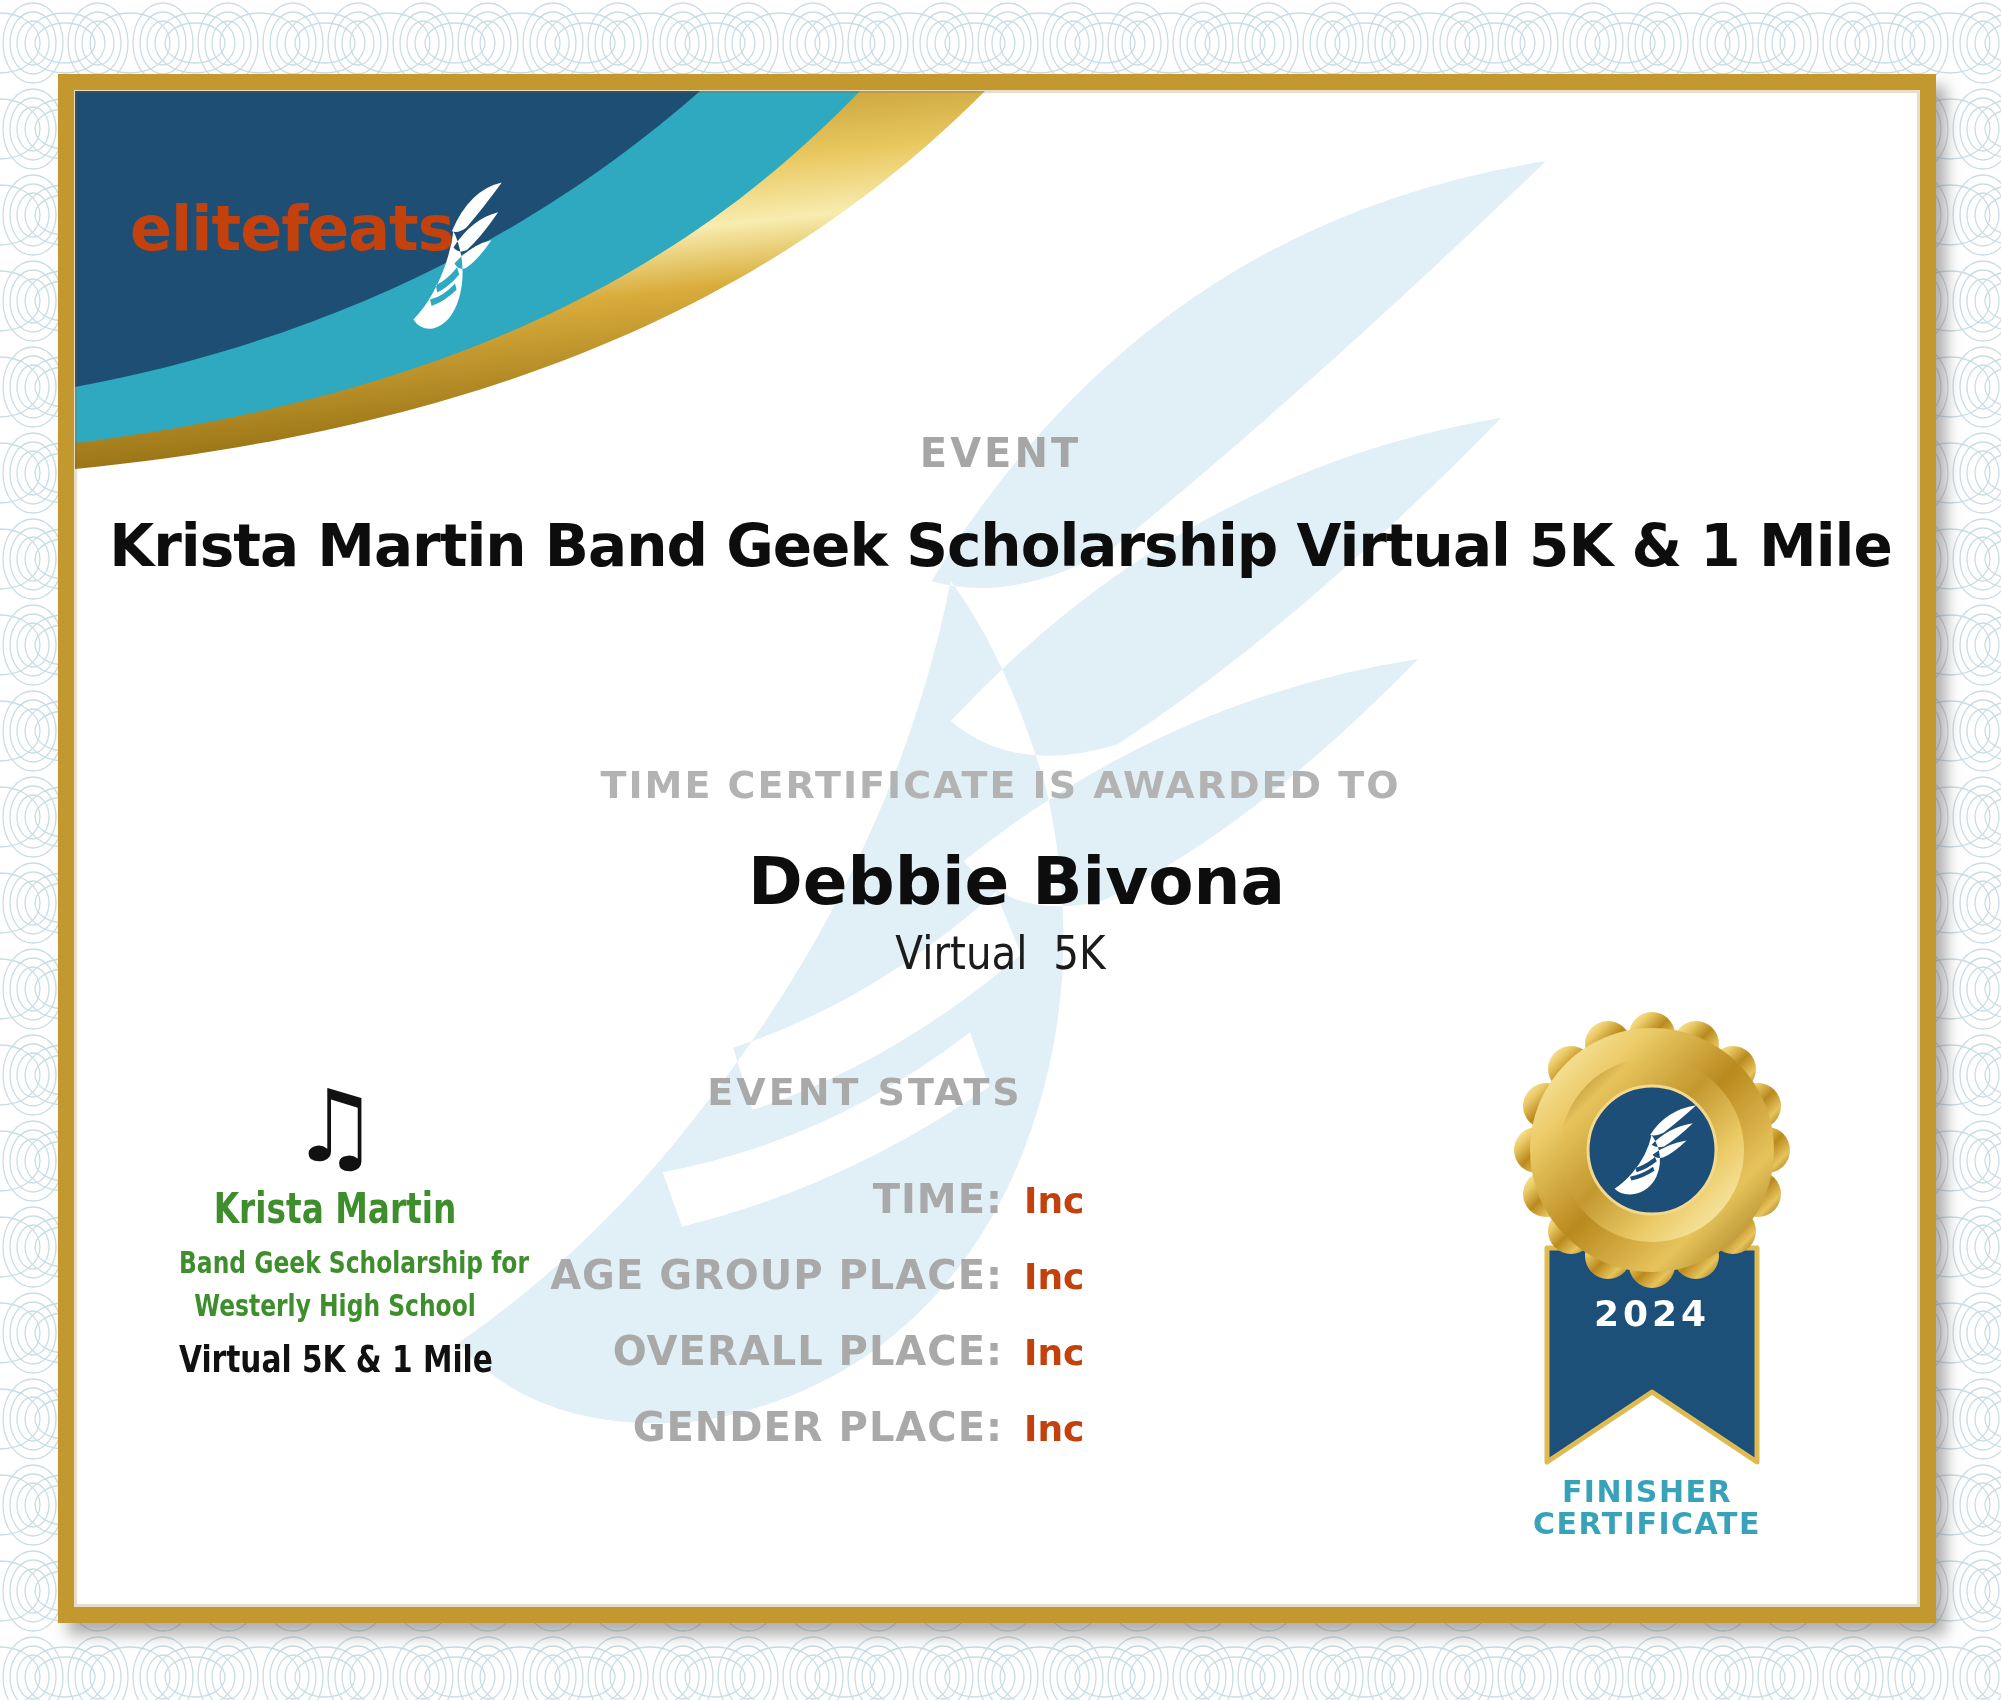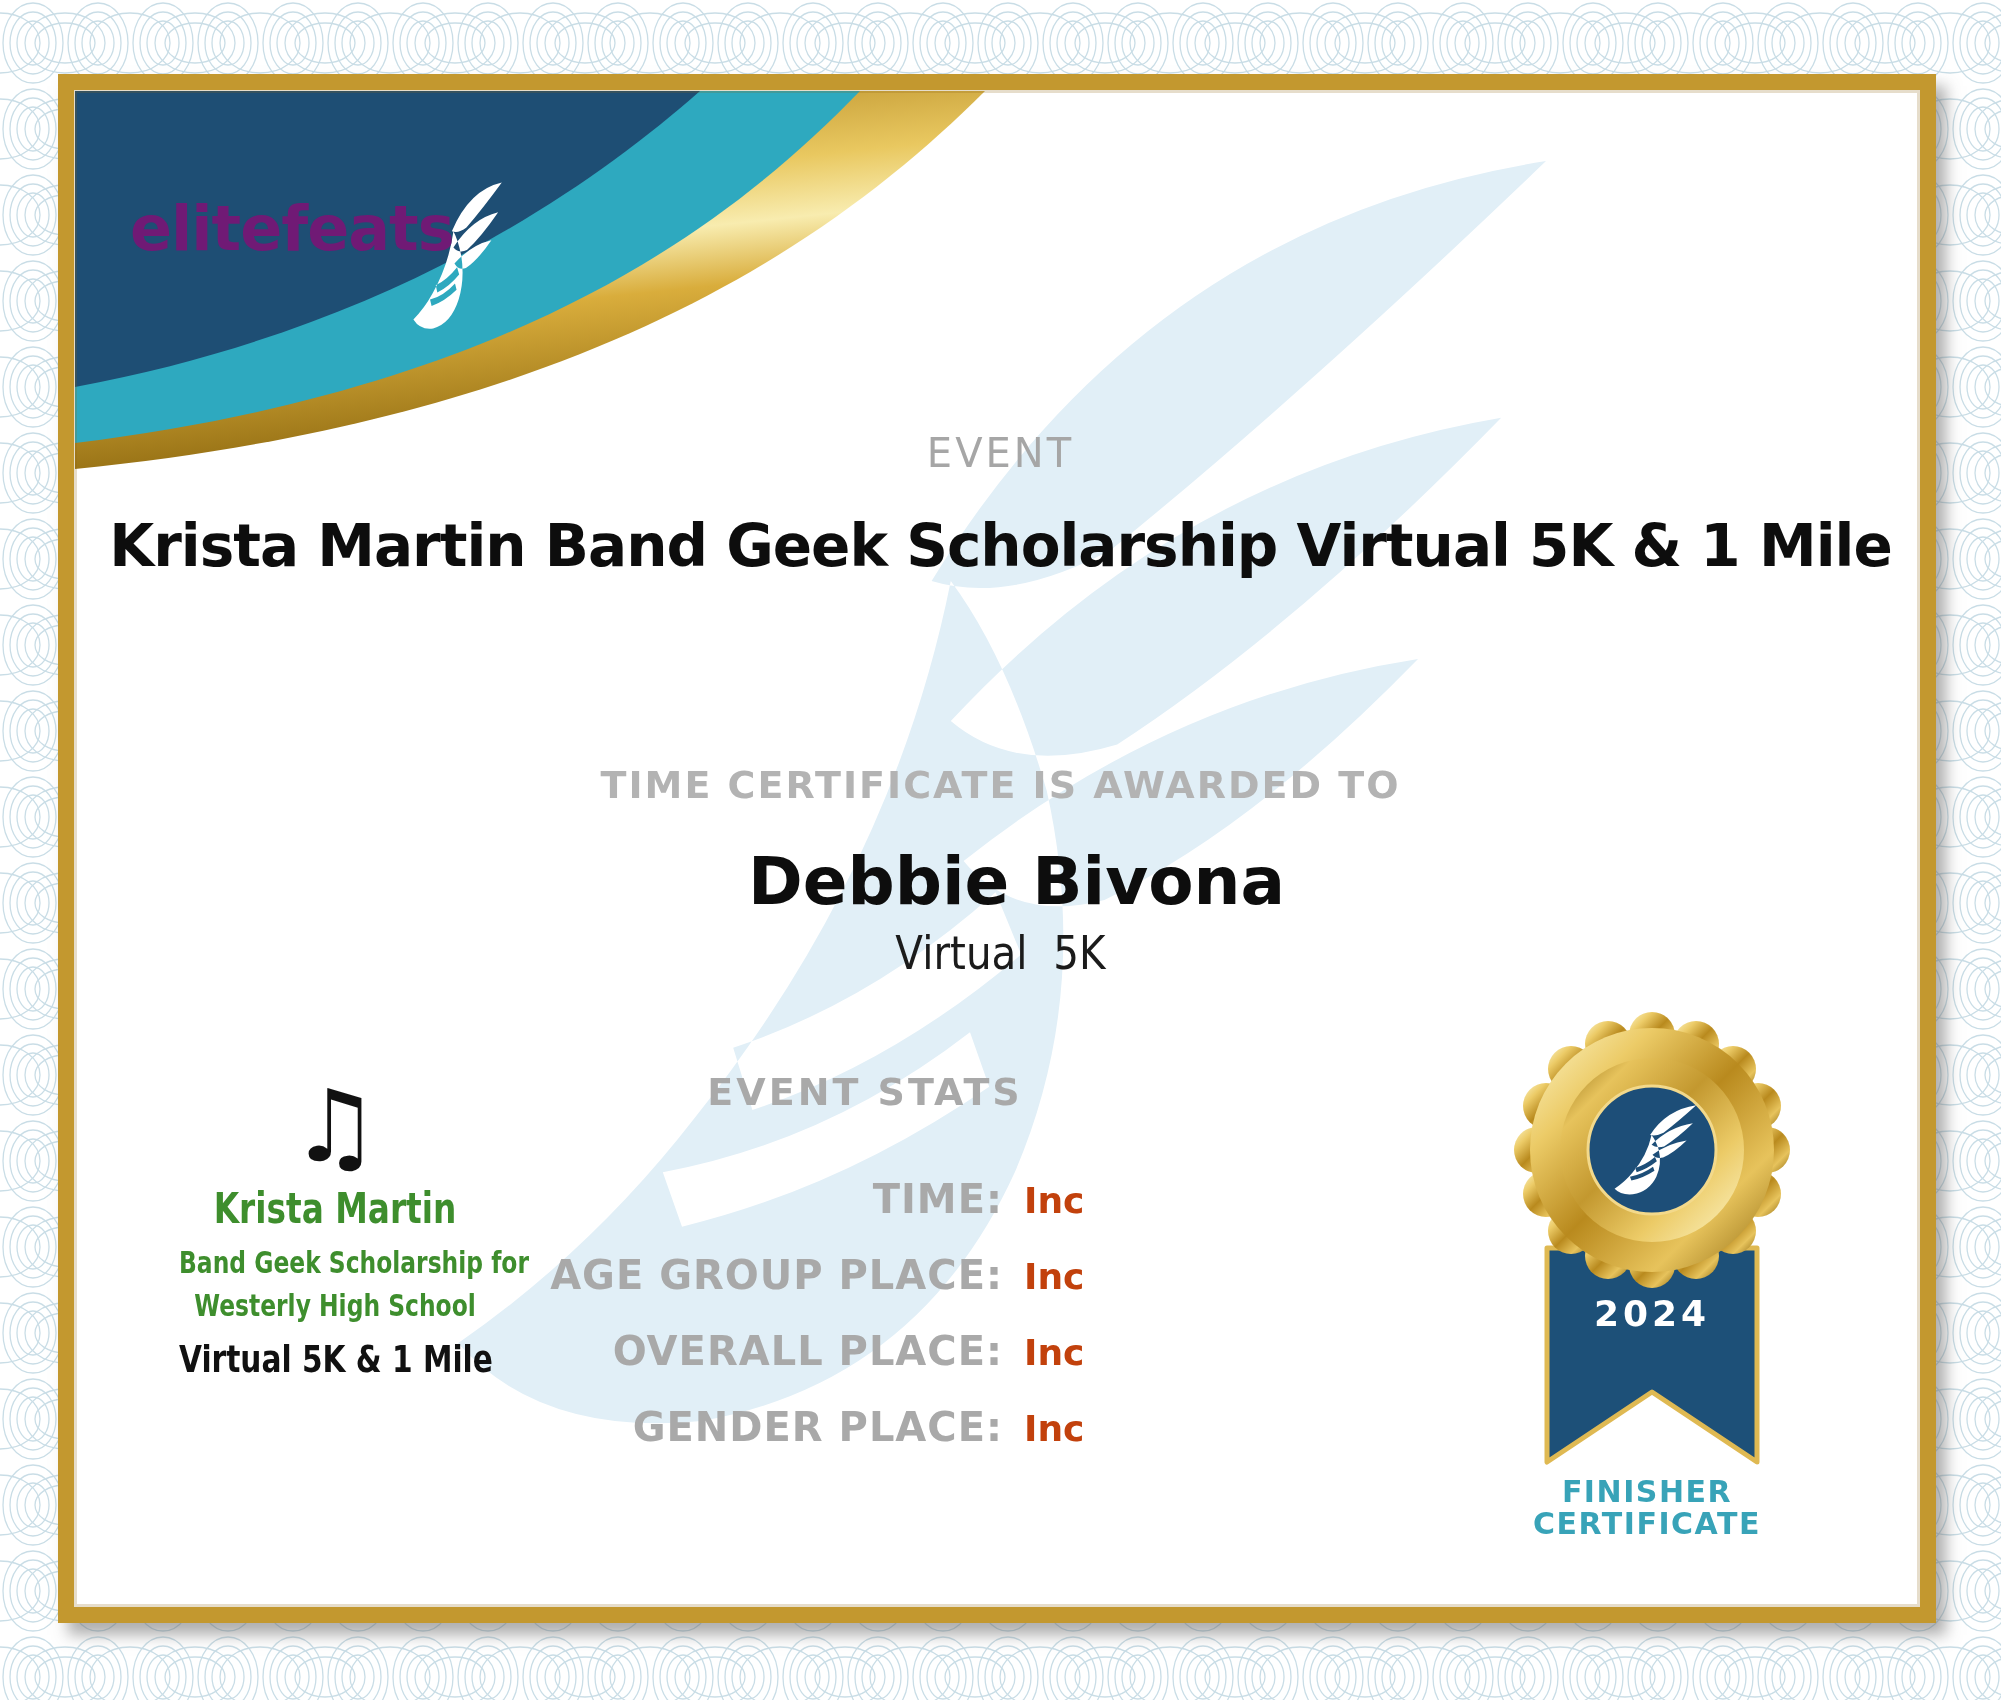--- a/index.html
+++ b/index.html
@@ -13,21 +13,21 @@
   
   .frame{
     left:58px;top:74px;width:1878px;height:1549px;box-sizing:border-box;
     border:16px solid #c3982f;
     box-shadow:10px 12px 14px rgba(95,95,95,.5), inset 0 0 0 3px rgba(140,100,20,.22);
     pointer-events:none;
   }
 
   
   .centerline{left:0;width:2001px;text-align:center;color:#0d0d0d;}
-  .event-label{top:430px;font-size:40px;font-weight:400;letter-spacing:3px;color:#a6a6a6;}
+  .event-label{top:430px;font-size:40px;font-weight:700;letter-spacing:3px;color:#a6a6a6;}
   .event-title{top:512px;font-size:58px;font-weight:800;letter-spacing:-1px;}
   .award-heading{top:763px;font-size:38px;font-weight:600;letter-spacing:2px;color:#b3b3b3;}
   .recipient{top:843px;font-size:66px;font-weight:800;margin-left:16px;}
   .division{top:926px;font-size:46px;font-weight:400;white-space:pre;transform:scaleX(.88);transform-origin:50% 50%;color:#1b1b1b;}
 
   
   .your-stats{left:365px;width:1000px;top:1070px;text-align:center;font-size:38px;font-weight:700;letter-spacing:3px;color:#a9a9a9;}
   .stat-row{left:12px;width:2001px;height:50px;}
   .stat-label{position:absolute;right:1010px;top:0;font-size:40px;font-weight:600;letter-spacing:1px;color:#a9a9a9;white-space:nowrap;}
   .stat-value{position:absolute;left:1012px;top:4px;font-size:36px;font-weight:800;color:#c2410c;}
@@ -38,21 +38,21 @@
   .race-title{font-size:42px;font-weight:700;color:#3e8e2d;transform:scaleX(.78);transform-origin:50% 50%;margin-top:2px;white-space:nowrap;}
   .race-sub{font-size:30px;font-weight:700;color:#3e8e2d;transform:scaleX(.78);transform-origin:50% 50%;margin-top:12px;white-space:nowrap;}
   .race-dist{font-size:38px;font-weight:700;color:#111;transform:scaleX(.78);transform-origin:50% 50%;margin-top:14px;white-space:nowrap;}
 
   
   .finisher-line{left:1447px;width:400px;text-align:center;font-weight:700;letter-spacing:1.5px;color:#38a3b8;}
   .finisher-1{top:1474px;font-size:30px;}
   .finisher-2{top:1506px;font-size:30px;}
 
   
-  .brand-text{left:130px;top:192px;font-size:62px;font-weight:800;color:#701a75;letter-spacing:-1px;}
+  .brand-text{left:130px;top:192px;font-size:62px;font-weight:800;color:#c2410c;letter-spacing:-1px;}
 </style>
 </head>
 <body>
 
 <div class="canvas">
 
   <svg width="0" height="0" style="position:absolute" aria-hidden="true">
     <defs>
       <path id="wf" fill-rule="evenodd" d="
         M94,58 Q128,12 190,4 Q152,34 122,54 Q106,61 94,58 Z

